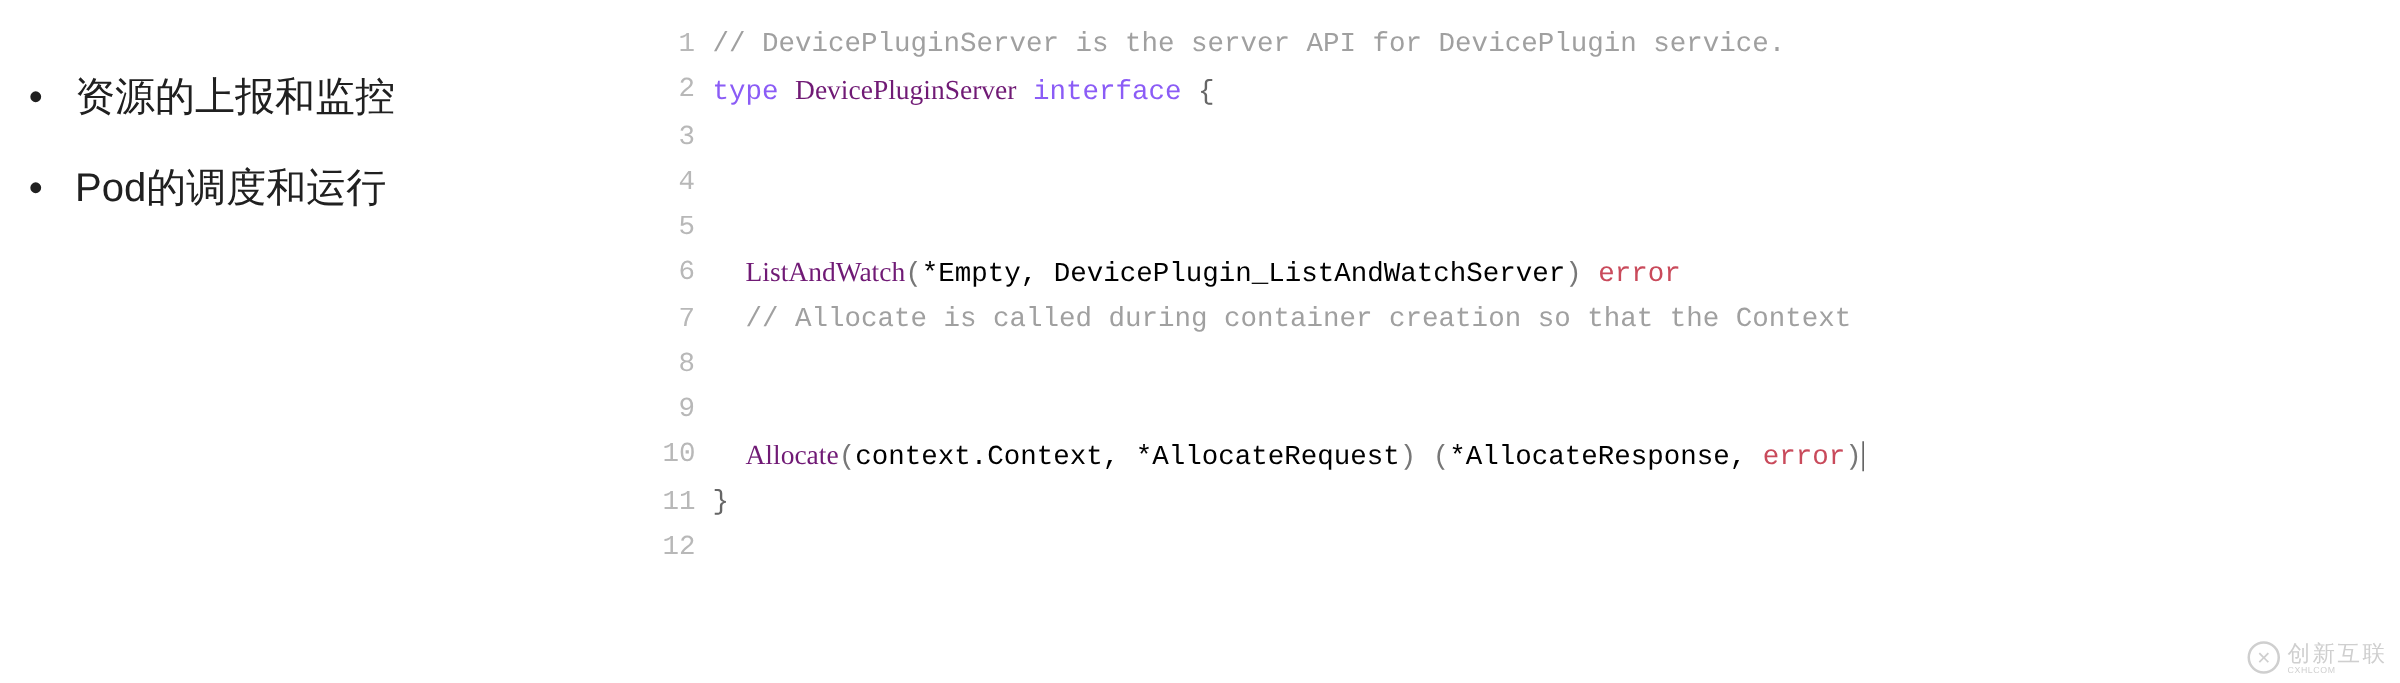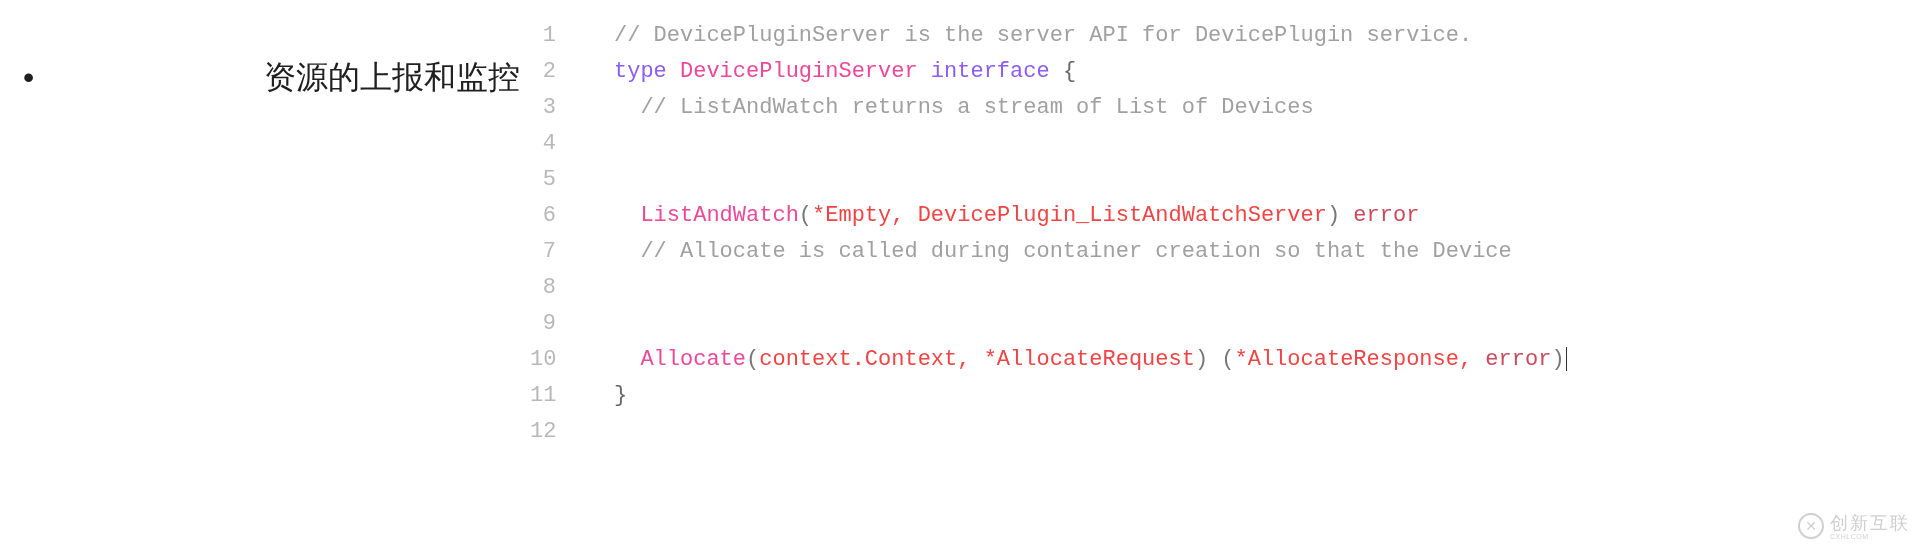--- a/index.html
+++ b/index.html
@@ -29,21 +29,20 @@
       list-style: none;
     }
     .bullet-list li {
       font-size: 32px;
       font-weight: 500;
       color: #202020;
       margin-bottom: 28px;
       padding-left: 45px;
       position: relative;
       line-height: 1.4;
-      text-align: right;
     }
     .bullet-list li::before {
       content: "•";
       position: absolute;
       left: 8px;
       font-size: 32px;
       color: #202020;
     }
     .right-panel {
       flex: 1;
@@ -63,26 +62,25 @@
       width: 40px;
       text-align: right;
       color: #b8b8b8;
       font-weight: 400;
       padding-right: 14px;
       flex-shrink: 0;
     }
     .line-content {
       color: #888888;
       font-weight: 500;
-      margin-left: 44px;
     }
     .c-comment { color: #a0a0a0; }
     .c-keyword { color: #8b5cf6; font-weight: 500; }
-    .c-type { color: #ef4444; font-weight: 500; font-family: Liberation Mono, monospace; }
-    .c-ident { color: #ec4899; font-weight: 500; }
+    .c-type { color: #000000; font-weight: 500; font-family: Liberation Mono, monospace; }
+    .c-ident { color: #701a75; font-weight: 500; font-family: Liberation Serif, serif; }
     .c-error { color: #c94a5b; font-weight: 500; }
     .c-punc { color: #666666; }
     .c-paren { color: #777777; }
     .cursor {
       display: inline-block;
       width: 1px;
       height: 24px;
       background: #333;
       vertical-align: middle;
       margin-left: 1px;
@@ -117,31 +115,32 @@
       margin-top: -2px;
     }
   </style>
 </head>
 <body>
 
 <div class="container">
   <div class="left-panel">
     <ul class="bullet-list">
       <li>资源的上报和监控</li>
+      <li>Pod的调度和运行</li>
     </ul>
   </div>
   <div class="right-panel">
     <div class="code-block" id="code-block">
         <div class="code-line"><span class="line-num">1</span><span class="line-content"><span class="c-comment">// DevicePluginServer is the server API for DevicePlugin service.</span></span></div>
         <div class="code-line"><span class="line-num">2</span><span class="line-content"><span class="c-keyword">type</span><span class="c-punc"> </span><span class="c-ident">DevicePluginServer</span><span class="c-punc"> </span><span class="c-keyword">interface</span><span class="c-punc"> </span><span class="c-punc">{</span></span></div>
-        <div class="code-line"><span class="line-num">3</span><span class="line-content"><span class="c-comment">  // ListAndWatch returns a stream of List of Devices</span></span></div>
+        <div class="code-line"><span class="line-num">3</span></div>
         <div class="code-line"><span class="line-num">4</span></div>
         <div class="code-line"><span class="line-num">5</span></div>
         <div class="code-line"><span class="line-num">6</span><span class="line-content"><span class="c-punc">  </span><span class="c-ident">ListAndWatch</span><span class="c-paren">(</span><span class="c-type">*Empty, DevicePlugin_ListAndWatchServer</span><span class="c-paren">)</span><span class="c-punc"> </span><span class="c-error">error</span></span></div>
-        <div class="code-line"><span class="line-num">7</span><span class="line-content"><span class="c-comment">  // Allocate is called during container creation so that the Device</span></span></div>
+        <div class="code-line"><span class="line-num">7</span><span class="line-content"><span class="c-comment">  // Allocate is called during container creation so that the Context</span></span></div>
         <div class="code-line"><span class="line-num">8</span></div>
         <div class="code-line"><span class="line-num">9</span></div>
         <div class="code-line"><span class="line-num">10</span><span class="line-content"><span class="c-punc">  </span><span class="c-ident">Allocate</span><span class="c-paren">(</span><span class="c-type">context.Context, *AllocateRequest</span><span class="c-paren">)</span><span class="c-punc"> </span><span class="c-paren">(</span><span class="c-type">*AllocateResponse, </span><span class="c-error">error</span><span class="c-paren">)</span><span class="cursor"></span></span></div>
         <div class="code-line"><span class="line-num">11</span><span class="line-content"><span class="c-punc">}</span></span></div>
         <div class="code-line"><span class="line-num">12</span><span class="line-content"><span class="c-punc"></span></span></div>
       </div>
   </div>
 </div>
 
 <div class="watermark">

